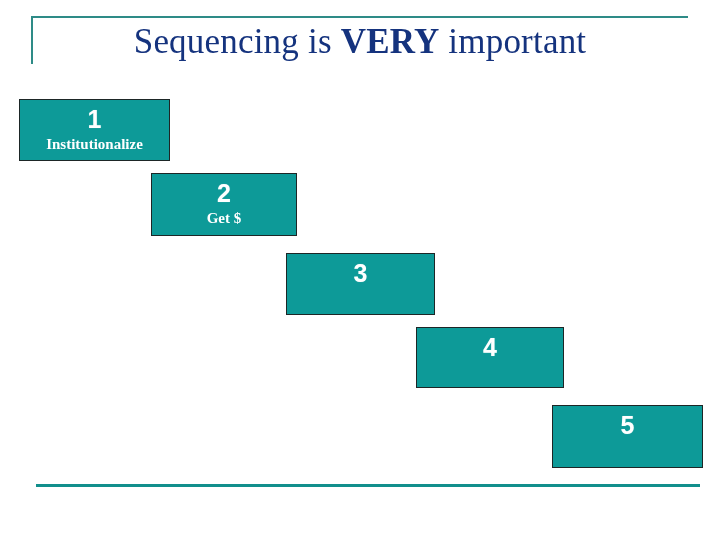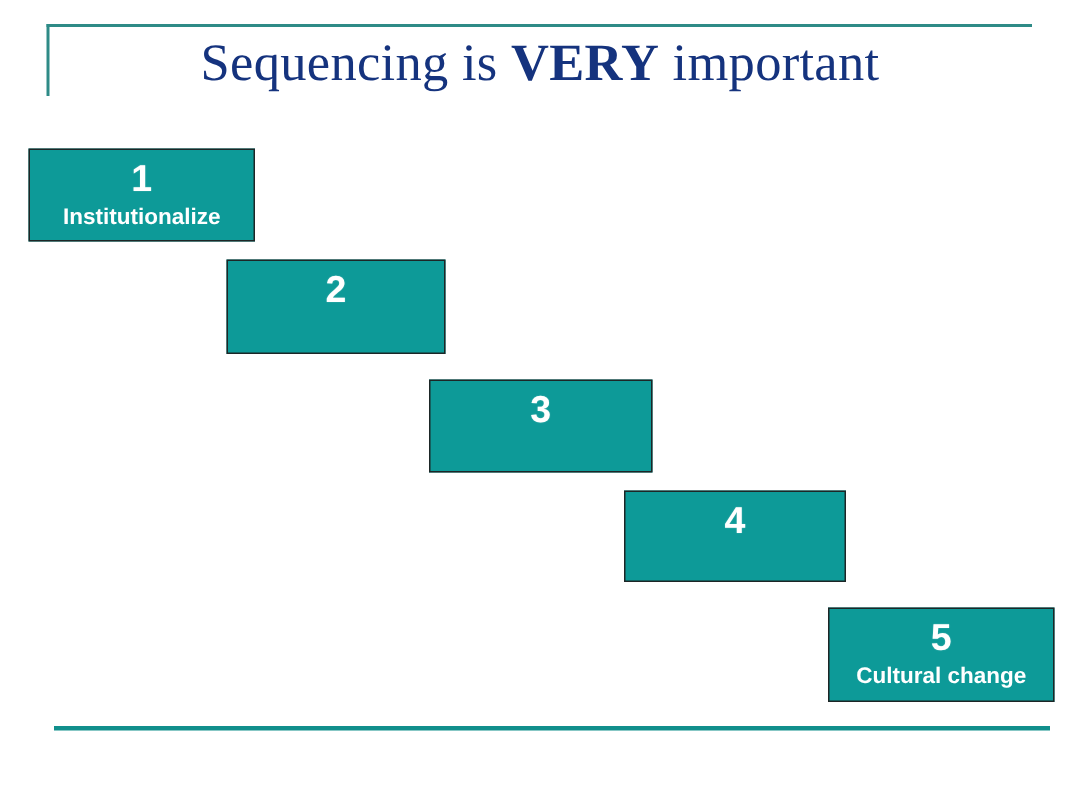--- a/index.html
+++ b/index.html
@@ -84,21 +84,21 @@
     font-family: "Liberation Sans", sans-serif;
     font-weight: bold;
     font-size: 25px;
     line-height: 31px;
     margin-top: 4px;
     color: #ffffff;
     text-shadow: 0 0 1px rgba(255,255,255,0.35);
   }
   .step .lbl {
     display: block;
-    font-family: Liberation Sans, sans-serif;
+    font-family: Liberation Serif, serif;
     font-weight: bold;
     font-size: 15px;
     line-height: 19px;
     color: #ffffff;
     white-space: nowrap;
   }
 
   
   #step-1 { left: 19px;  top: 99px;  width: 151px; height: 62px; }
   #step-2 { left: 151px; top: 173px; width: 146px; height: 63px; }
@@ -118,30 +118,30 @@
     <span>Sequencing is </span><span class="emph">VERY</span><span> important</span>
   </div>
 
   <div class="step" id="step-1">
     <span class="num">1</span>
     <span class="lbl">Institutionalize</span>
   </div>
 
   <div class="step" id="step-2">
     <span class="num">2</span>
+    <span class="lbl">Get $</span>
   </div>
 
   <div class="step" id="step-3">
     <span class="num">3</span>
   </div>
 
   <div class="step" id="step-4">
     <span class="num">4</span>
   </div>
 
   <div class="step" id="step-5">
     <span class="num">5</span>
-    <span class="lbl">Cultural change</span>
   </div>
 
   <div class="rule-bottom"></div>
 
 </div>
 
 </body></html>

